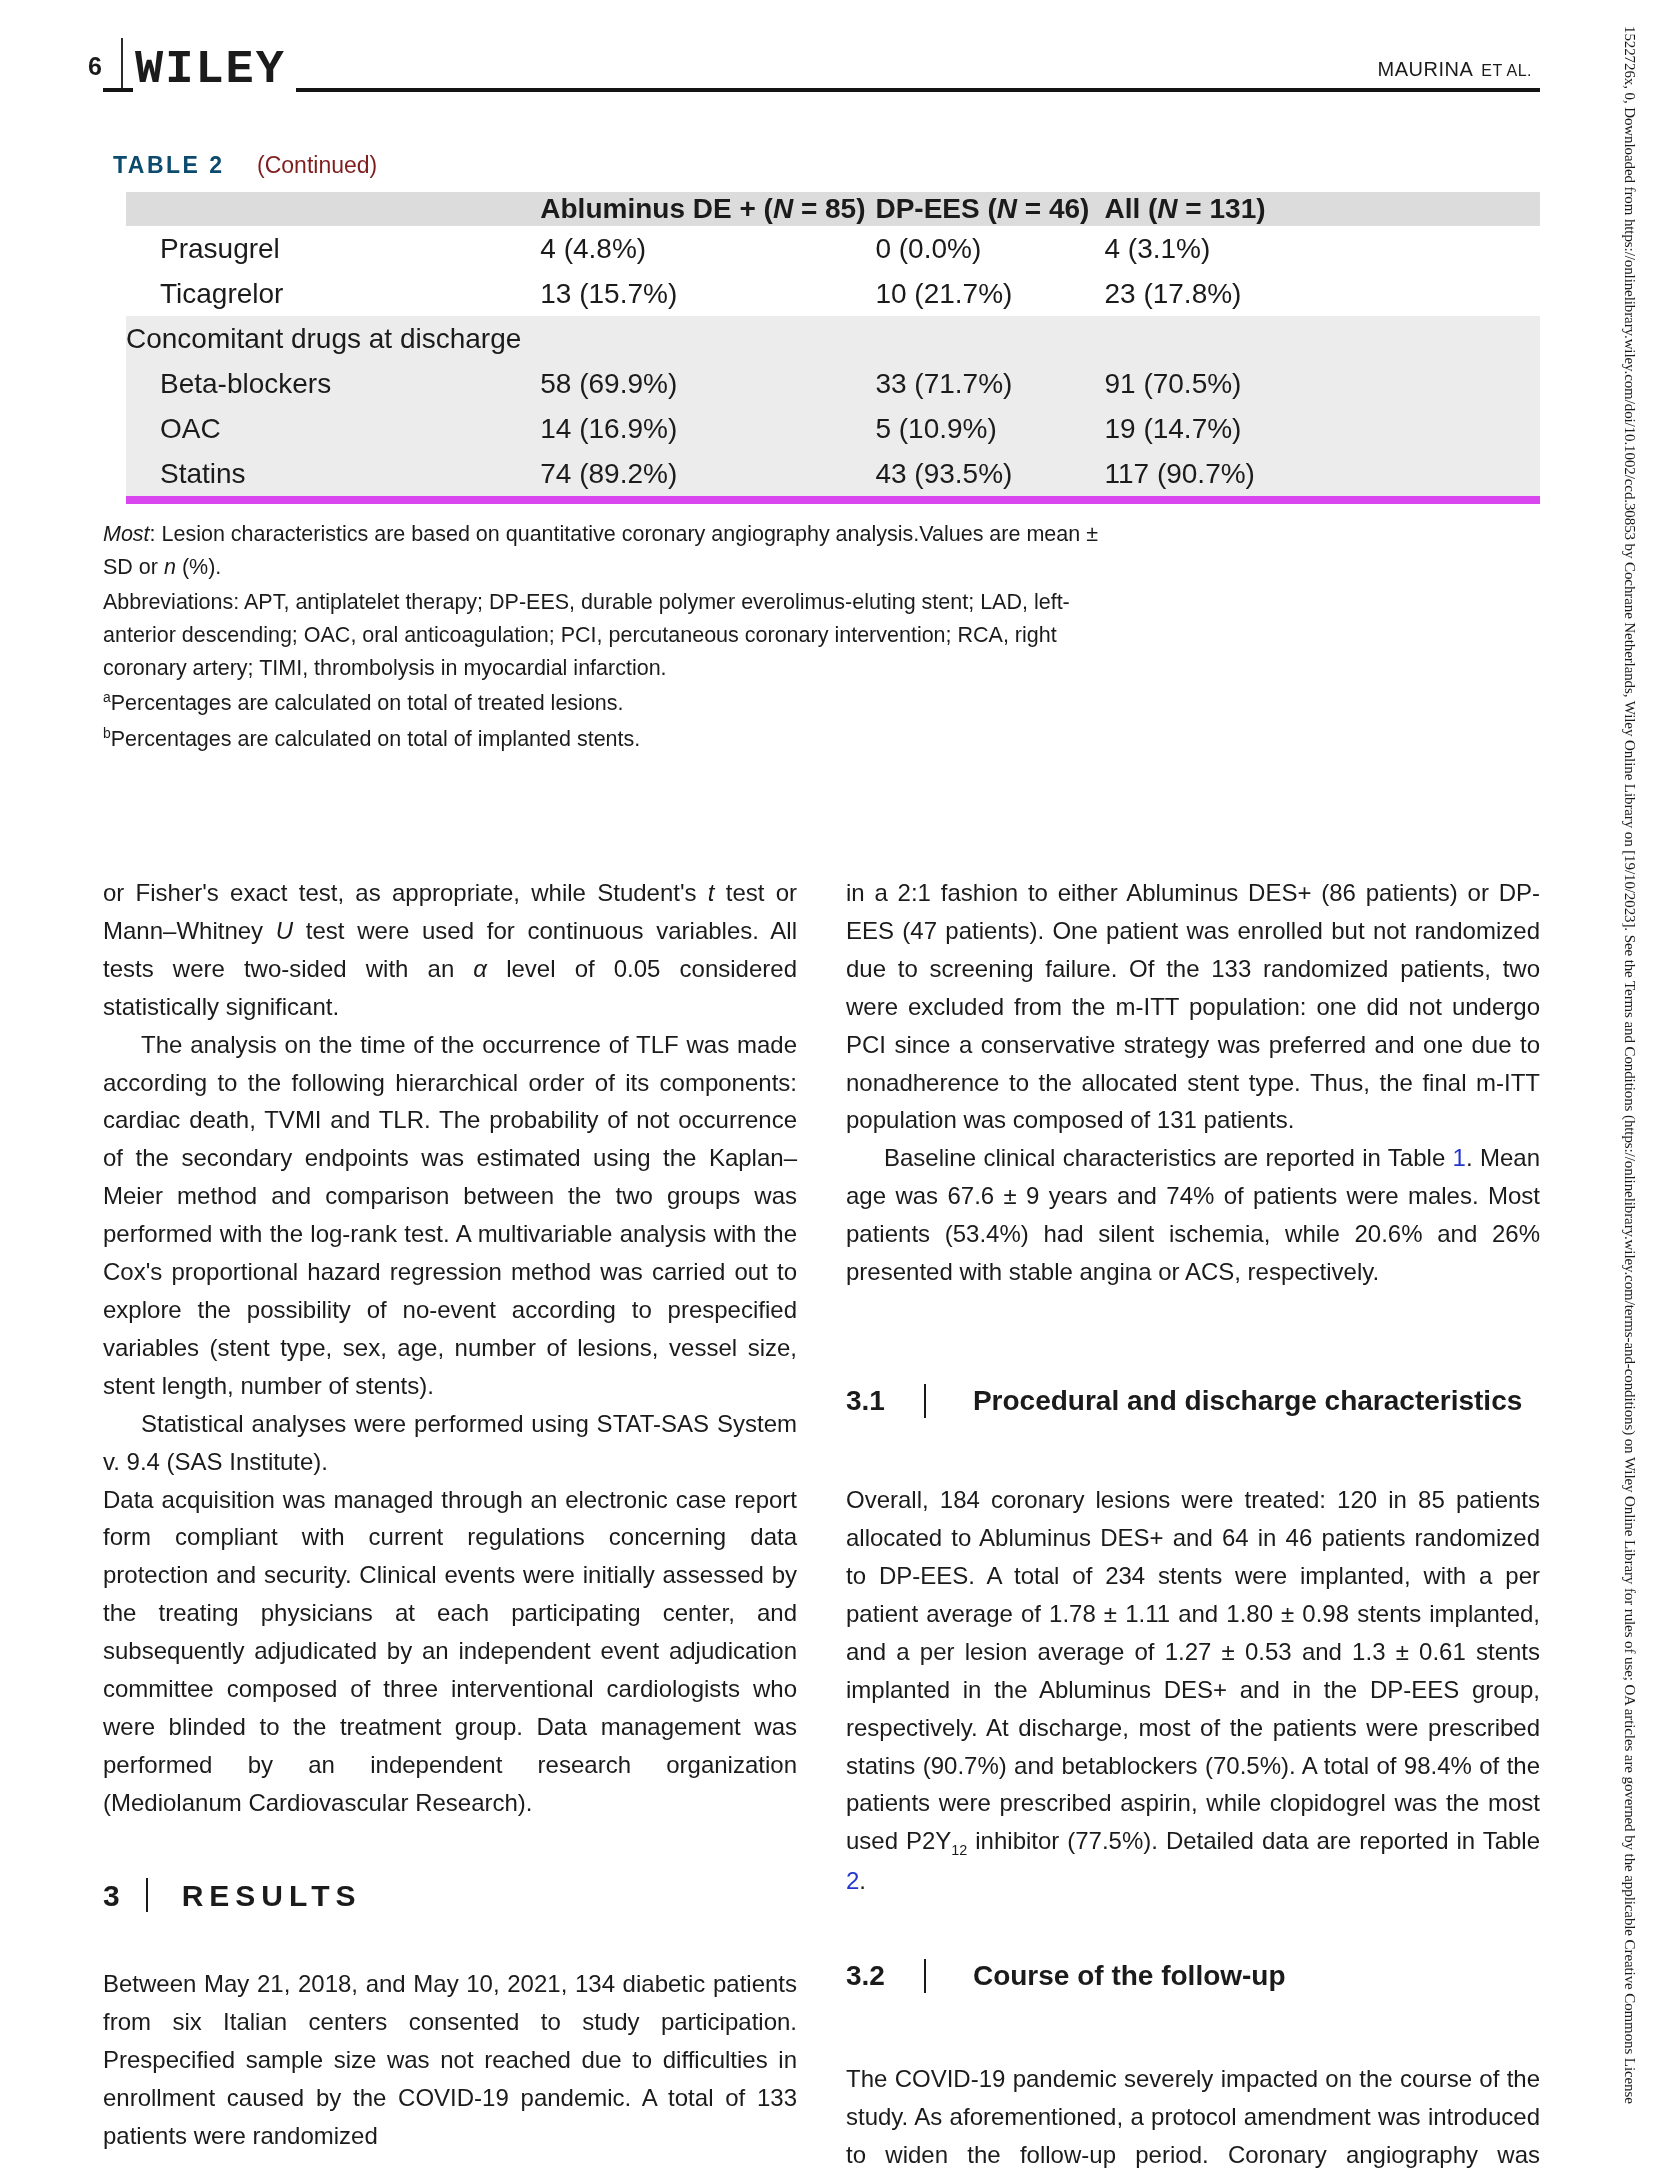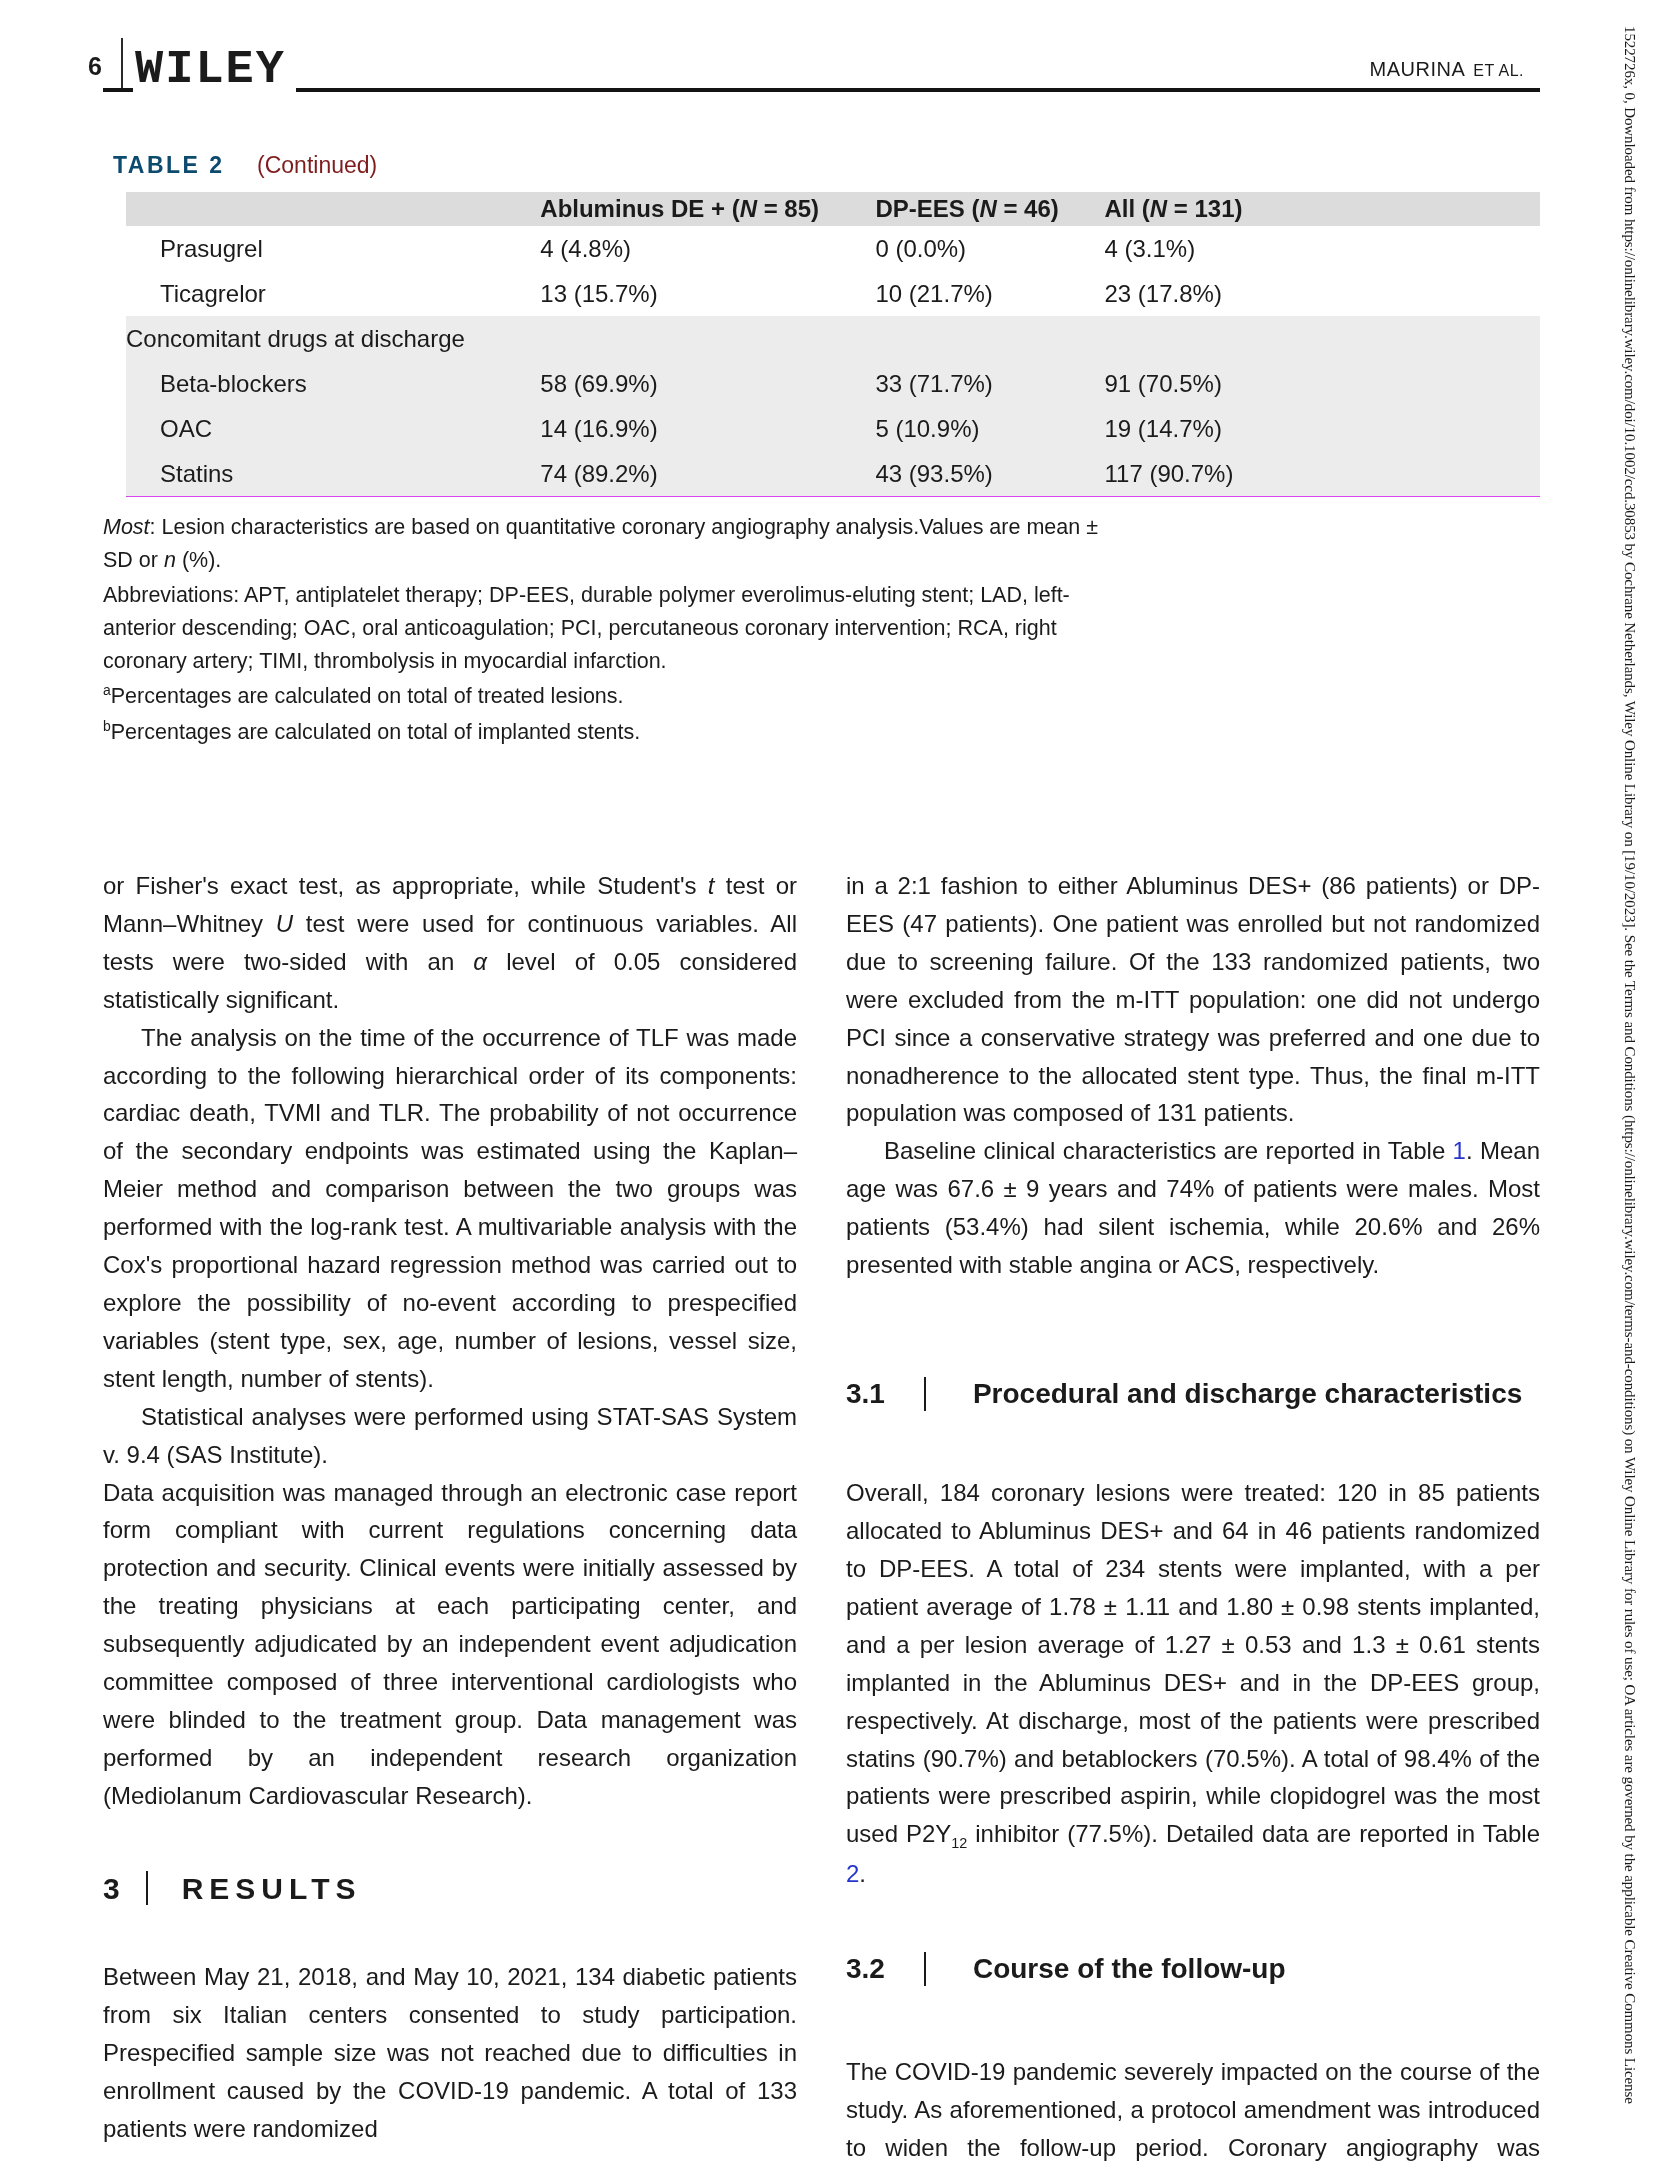--- a/index.html
+++ b/index.html
@@ -13,30 +13,30 @@
   
   .hdr{position:relative;height:62px;}
   .rule{position:absolute;left:0;right:0;top:54px;height:4px;background:#141414;}
   .pgnum{position:absolute;left:-15px;top:18px;font-size:25px;font-weight:bold;}
   .vbar{position:absolute;left:18px;top:4px;width:2px;height:50px;background:#2a2a2a;}
   .wiley{
     position:absolute;left:30px;top:12px;z-index:2;background:#fff;
     font-family:Liberation Mono, monospace;font-weight:bold;font-size:47px;
     letter-spacing:2px;line-height:1;padding:0 10px 2px 2px;
   }
-  .runhead{position:absolute;right:16px;top:24px;font-size:20px;letter-spacing:0.5px;}
+  .runhead{position:absolute;right:8px;top:24px;font-size:20px;letter-spacing:0.5px;}
   .runhead .etal{font-size:16px;margin-left:8px;}
 
   
   .caption{margin:54px 0 0 10px;font-size:23px;line-height:30px;}
   .cap-label{font-weight:bold;letter-spacing:2.5px;color:#0c4a6e;}
   .cap-cont{margin-left:26px;color:#7f1d1d;}
 
   
-  .tbl{margin:12px 0 0 23px;width:1414px;font-size:24px;border-bottom:1px solid #d946ef;}
+  .tbl{margin:12px 0 0 23px;width:1414px;font-size:28px;border-bottom:8px solid #d946ef;}
   .trow{display:grid;grid-template-columns:29.3% 23.7% 16.2% 1fr;align-items:center;height:45px;}
   .trow.thead{height:34px;background:#dcdcdc;font-weight:bold;}
   .trow.shade{background:#ececec;}
   .cell{padding-right:6px;white-space:nowrap;}
   .cell.indent{padding-left:34px;}
   .cell.section{grid-column:1 / -1;padding-left:0;}
 
   
   .notes{margin-top:14px;max-width:1000px;font-size:21.5px;line-height:1.52;}
   .notes p{margin:0 0 3px 0;}

